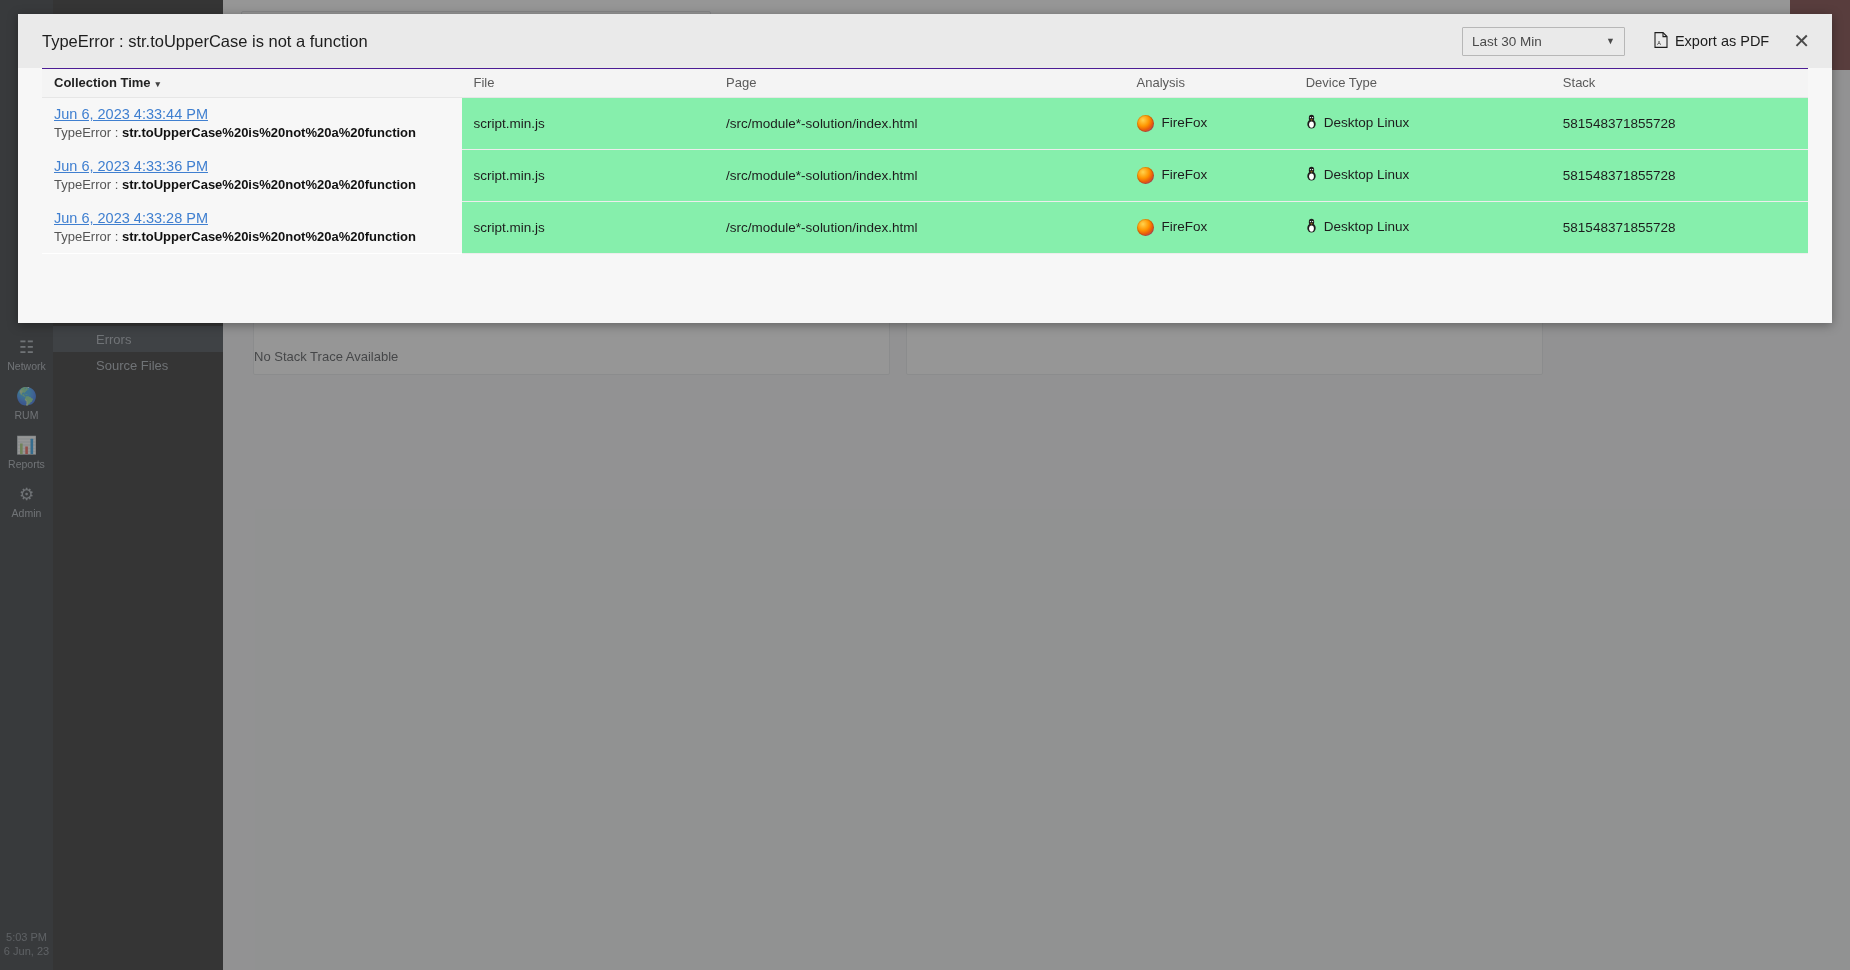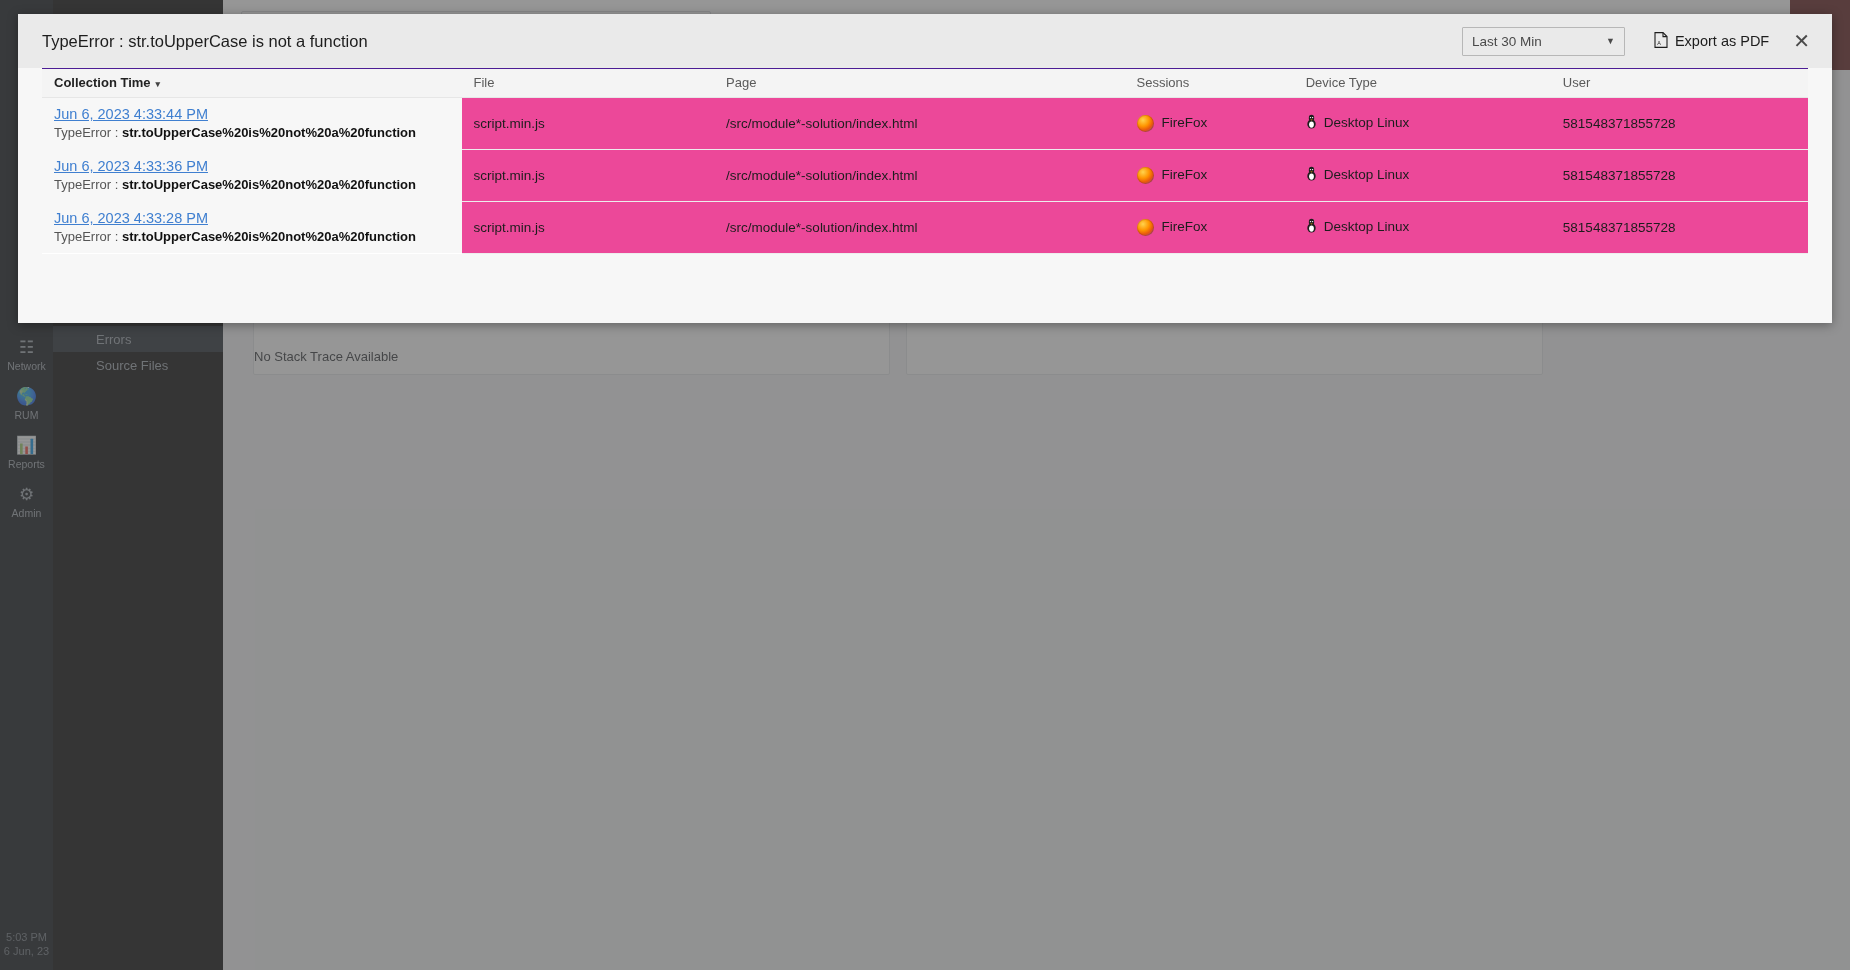--- a/index.html
+++ b/index.html
@@ -120,21 +120,21 @@
   }
   th.c-time { width: 372px; padding-left: 12px !important; color: #222 !important; font-weight: bold !important; }
   th.c-file { width: 224px; }
   th.c-page { width: 364px; }
   th.c-browser { width: 150px; }
   th.c-device { width: 228px; }
   th.c-user   { width: 228px; }
   .sort-caret { font-size: 9px; margin-left: 5px; color: #444; }
 
   table.errors td { font-size: 13.5px; color: #1d1d1d; vertical-align: middle;
-                    padding: 0 12px; height: 52px; background: #ec4899;
+                    padding: 0 12px; height: 52px; background: #86efac;
                     border-bottom: 1px solid #ededed; }
   table.errors td.time-cell { background: #f7f7f7; border-bottom: none; padding-left: 12px; }
   .ts-link { color: #3f7fd0; font-size: 14.5px; font-weight: normal; display:block; margin-bottom: 3px; }
   .ts-sub  { font-size: 13px; color: #555; }
   .ts-sub b { color: #111; }
   .ff-icon {
     width: 17px; height: 17px; border-radius: 50%;
     background: radial-gradient(circle at 35% 30%, #ffd34e 0%, #ff9500 38%, #e8590c 62%, #7a3cc4 100%);
     display: inline-block; vertical-align: middle; margin-right: 8px;
     box-shadow: inset 0 0 0 1px rgba(0,0,0,.12);
@@ -260,23 +260,23 @@
 
     <div class="table-wrap">
       <table class="errors">
         <thead>
           <tr>
             <th class="c-time">
               <span>Collection Time</span><span class="sort-caret">▾</span>
             </th>
             <th class="c-file">File</th>
             <th class="c-page">Page</th>
-            <th class="c-browser">Sessions</th>
+            <th class="c-browser">Analysis</th>
             <th class="c-device">Device Type</th>
-            <th class="c-user">User</th>
+            <th class="c-user">Stack</th>
           </tr>
         </thead>
         <tbody id="tbody">
             <tr>
               <td class="time-cell">
                 <a class="ts-link" href="#">Jun 6, 2023 4:33:44 PM</a>
                 <div class="ts-sub"><span>TypeError : </span><b>str.toUpperCase%20is%20not%20a%20function</b></div>
               </td>
               <td>script.min.js</td>
               <td>/src/module*-solution/index.html</td>

